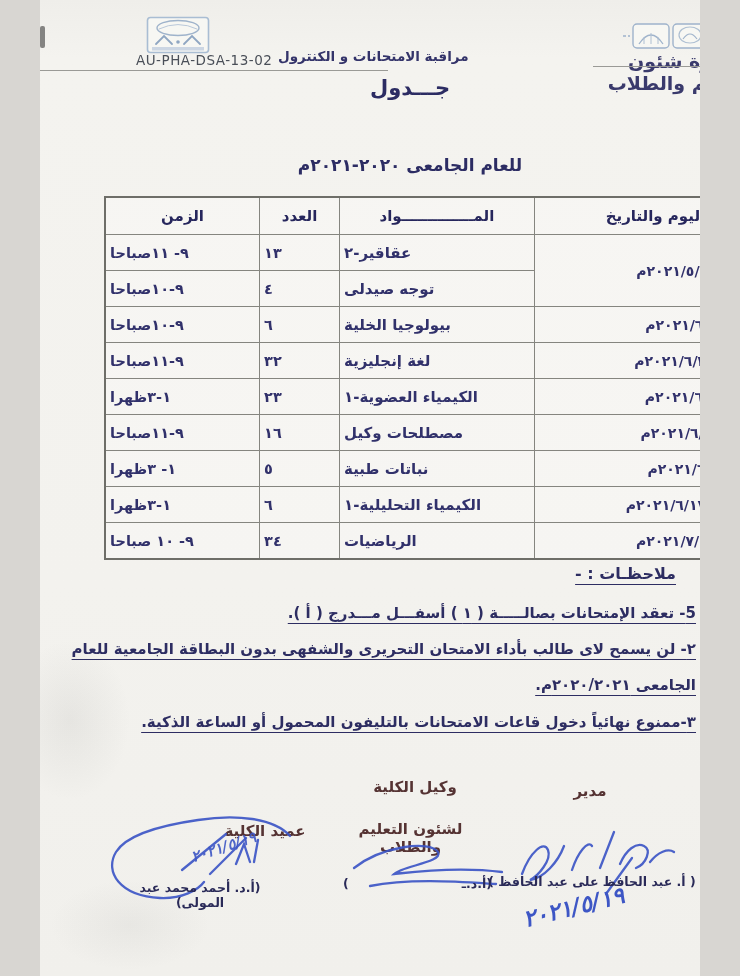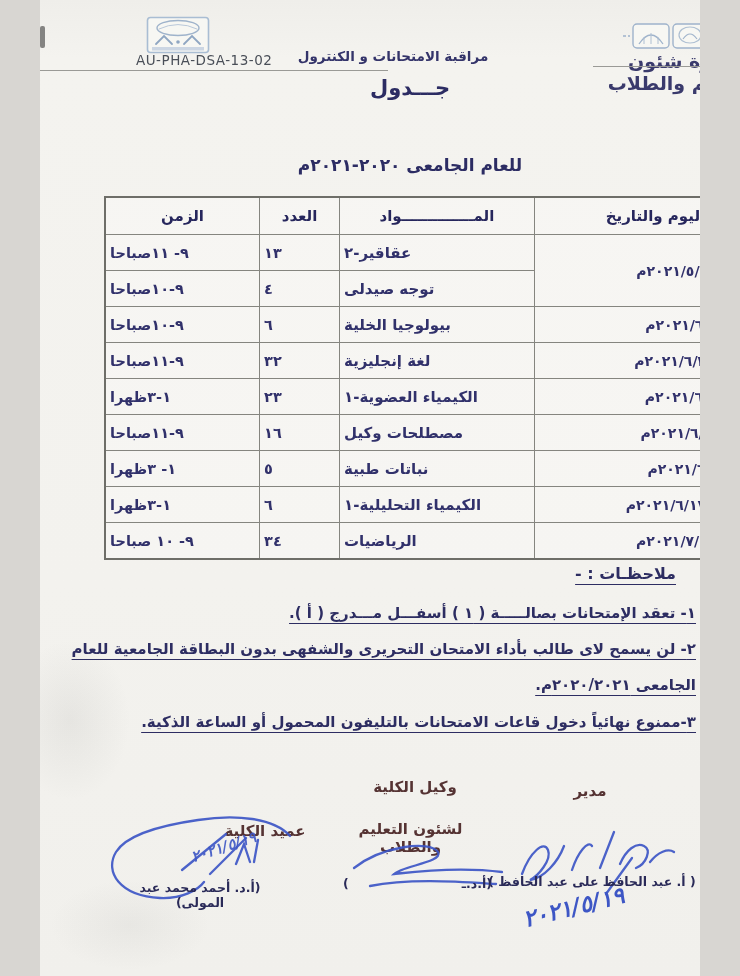--- a/index.html
+++ b/index.html
@@ -12,21 +12,21 @@
   .smudge{position:absolute;border-radius:50%;pointer-events:none;}
   .smudge.s1{left:-30px;top:640px;width:120px;height:160px;background:radial-gradient(closest-side,rgba(120,120,118,.10),rgba(0,0,0,0));}
   .smudge.s2{left:10px;top:880px;width:160px;height:90px;background:radial-gradient(closest-side,rgba(120,120,118,.08),rgba(0,0,0,0));}
 
   
   .hdr-line{position:absolute;height:1.4px;background:#9a9a96;}
   .hdr-line.left{left:0;top:70px;width:348px;}
   .hdr-line.right{left:553px;top:66px;width:187px;}
   .logo-left{position:absolute;left:106px;top:16px;}
   .code{position:absolute;left:96px;top:52px;font-size:13.5px;color:#4a4f58;letter-spacing:.5px;}
-  .center-office{position:absolute;left:238px;top:48px;width:230px;text-align:center;font-size:13.5px;font-weight:bold;color:#34346a;direction:rtl;}
+  .center-office{position:absolute;left:238px;top:48px;width:230px;text-align:left;font-size:13.5px;font-weight:bold;color:#34346a;direction:rtl;}
   .emblems-right{position:absolute;left:583px;top:22px;}
   .dept{position:absolute;left:556px;top:50px;width:170px;text-align:center;font-size:19px;font-weight:bold;color:#3a3a6c;direction:rtl;}
 
   
   .t1{position:absolute;left:0;top:76px;width:740px;text-align:center;font-size:21px;font-weight:bold;color:#2c2c63;direction:rtl;}
   .t2{position:absolute;left:0;top:122px;width:740px;text-align:center;font-size:18px;font-weight:bold;color:#2c2c63;direction:rtl;}
   .t3{position:absolute;left:0;top:155px;width:740px;text-align:center;font-size:17px;font-weight:bold;color:#2c2c63;direction:rtl;}
 
   
   table.exam{position:absolute;left:64px;top:196px;width:674px;border-collapse:collapse;table-layout:fixed;direction:rtl;border:2px solid #6e6e68;background:rgba(255,255,255,.25);}
@@ -159,21 +159,21 @@
           <td class="c-date">السبت ٢٠٢١/٧/١٠م</td>
           <td class="c-subj">الرياضيات</td>
           <td class="c-count">٣٤</td>
           <td class="c-time">٩- ١٠ صباحا</td>
         </tr>
       </tbody>
   </table>
 
   <section class="notes">
     <div class="notes-heading">ملاحظـات : -</div>
-    <p class="note-line">١- تعقد الإمتحانات بصالـــــة ( ١ ) أسفـــل مـــدرج ( أ ).</p>
+    <p class="note-line">5- تعقد الإمتحانات بصالـــــة ( ١ ) أسفـــل مـــدرج ( أ ).</p>
     <p class="note-line">٢- لن يسمح لاى طالب بأداء الامتحان التحريرى والشفهى بدون البطاقة الجامعية للعام</p>
     <p class="note-line cont">الجامعى ٢٠٢٠/٢٠٢١م.</p>
     <p class="note-line">٣-ممنوع نهائياً دخول قاعات الامتحانات بالتليفون المحمول أو الساعة الذكية.</p>
   </section>
 
   <div class="sig-role" style="left:500px;top:782px;width:100px;">مدير</div>
   <svg class="sig-ink" style="left:468px;top:824px;" width="175" height="75" viewBox="0 0 175 75">
     <path d="M14 50 C 22 28 36 16 40 26 C 44 36 30 52 22 56 C 36 54 50 38 56 22"></path>
     <path d="M64 46 C 70 28 80 16 84 22 M 92 44 L 106 8 M 112 40 C 118 26 128 18 136 22 C 144 26 138 40 128 44"></path>
     <path d="M98 70 L 124 34"></path>

